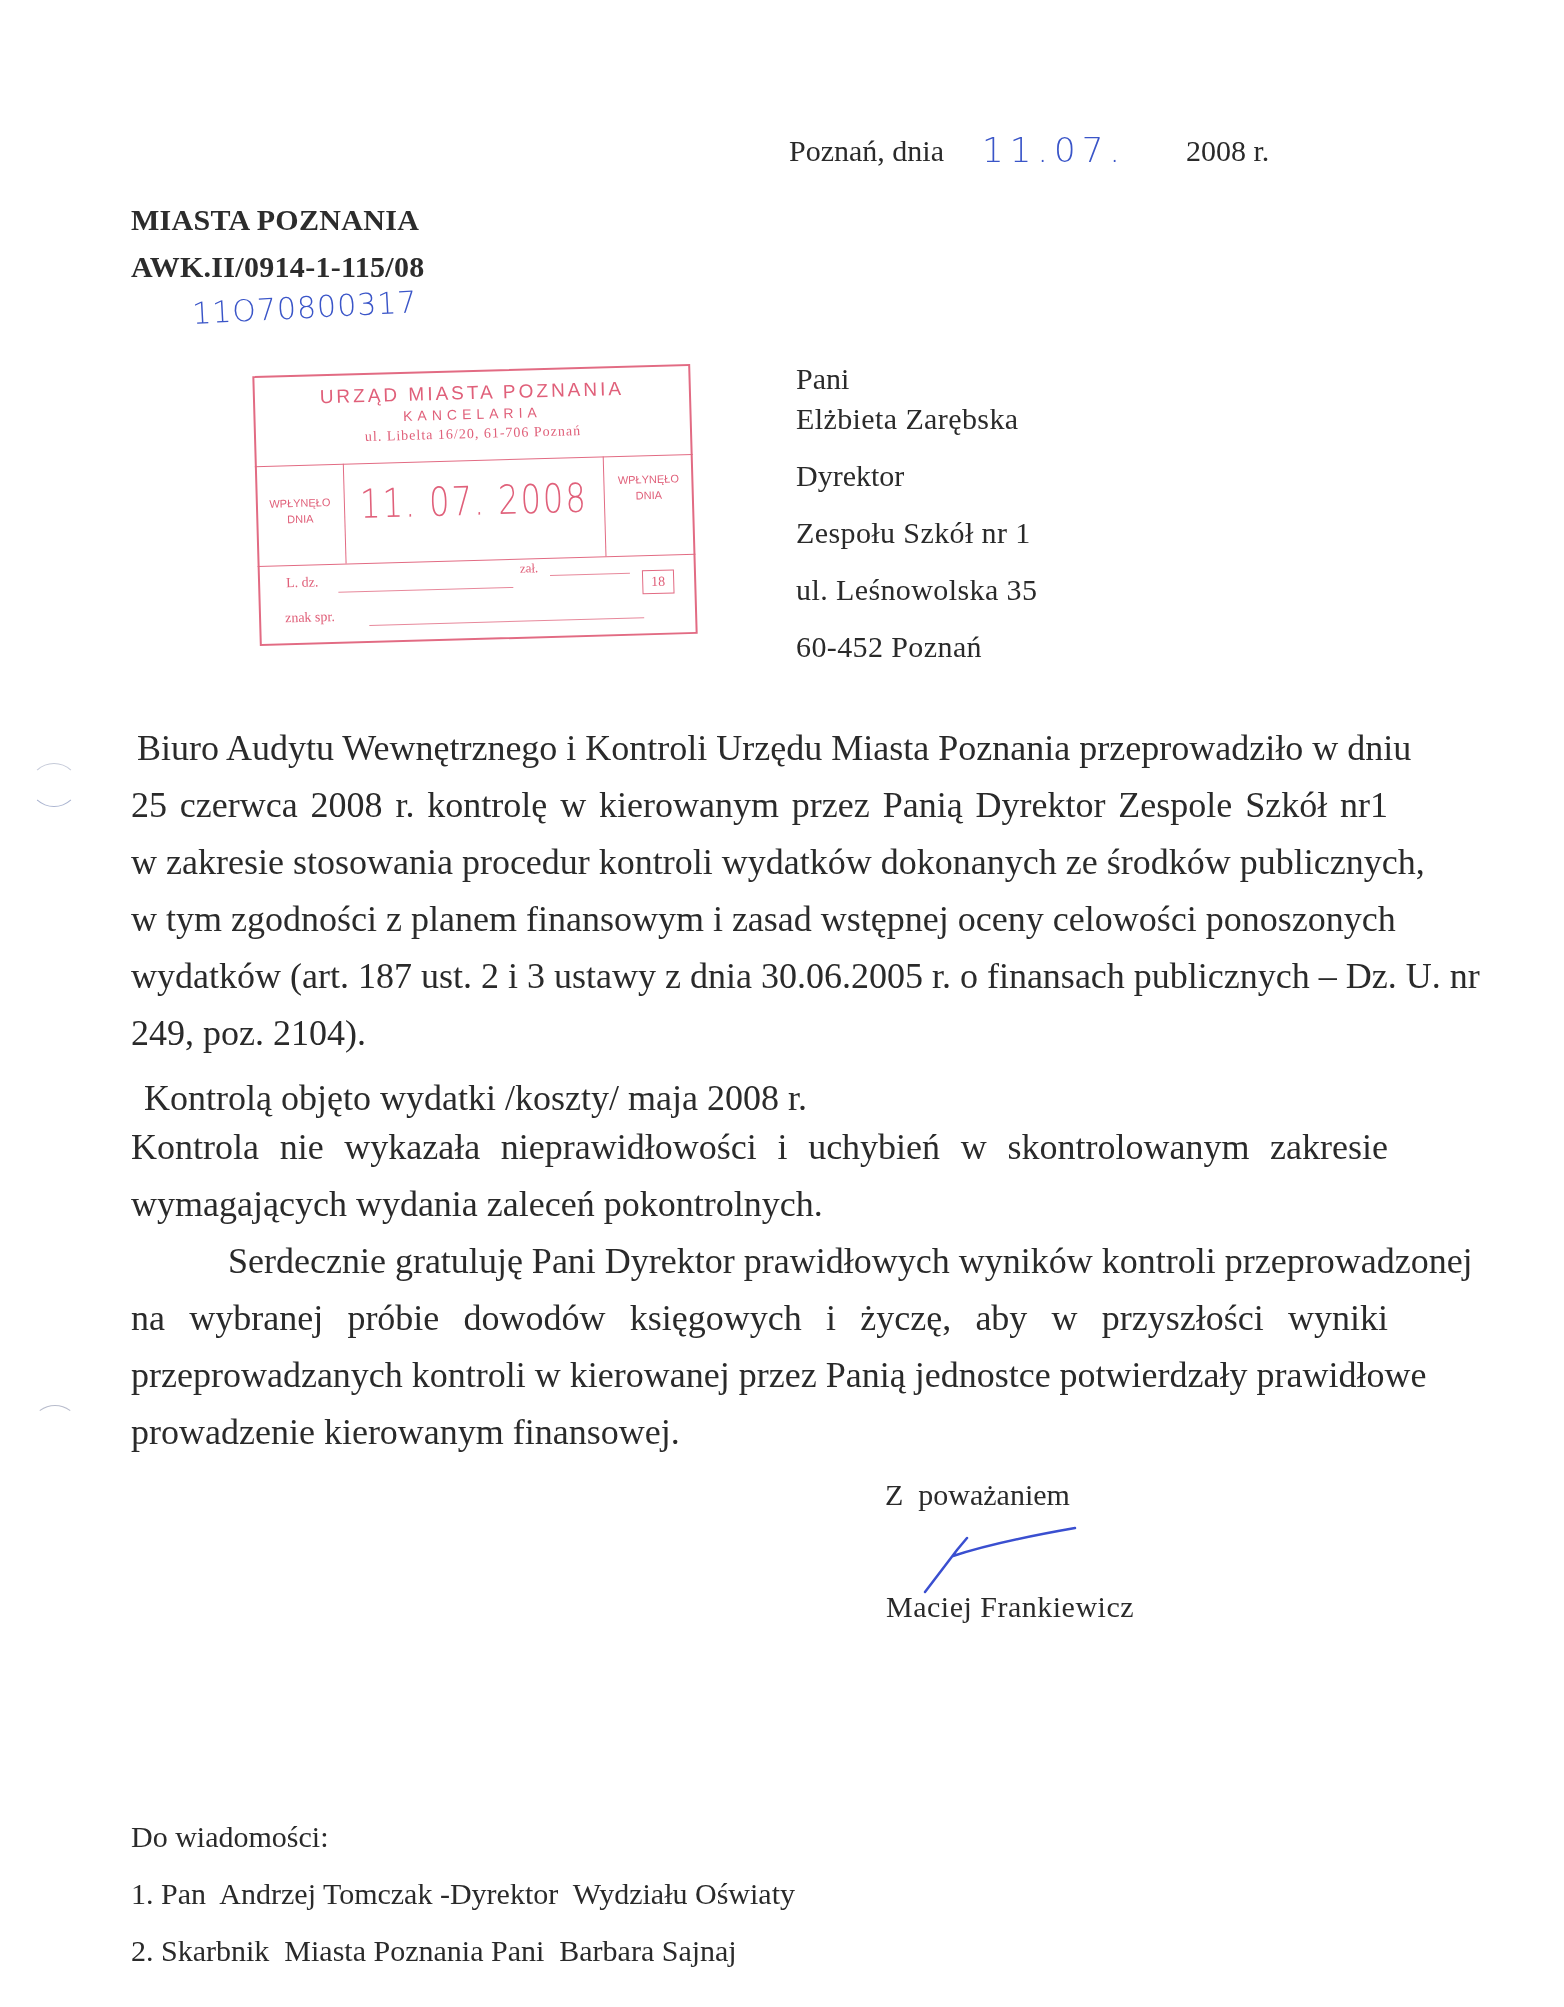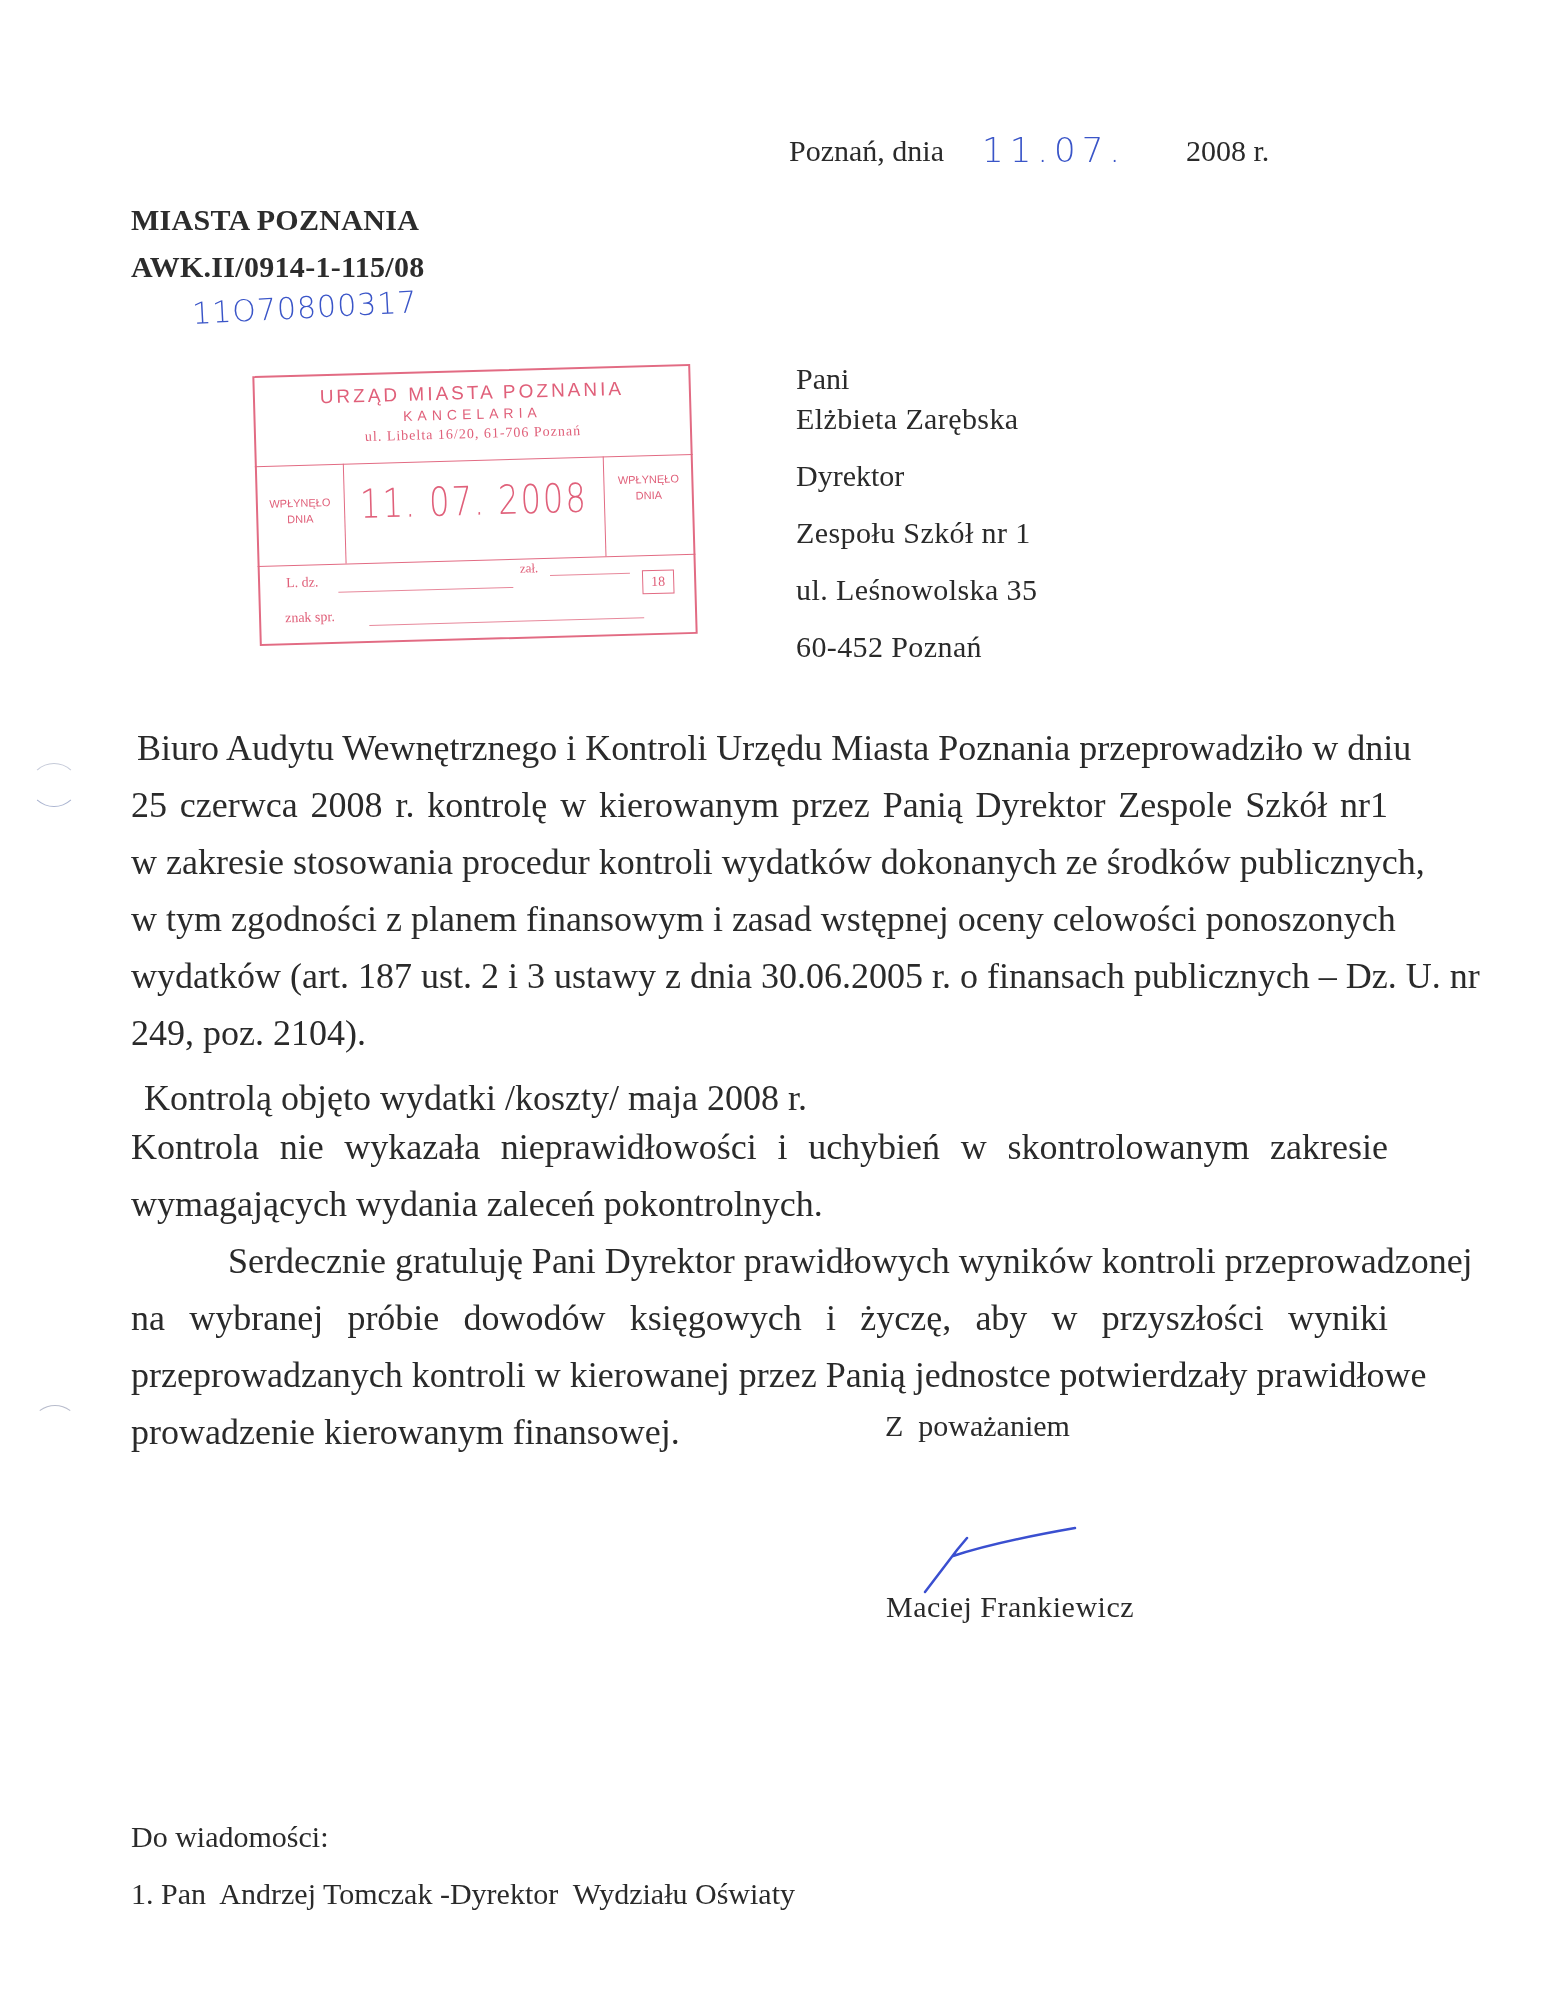--- a/index.html
+++ b/index.html
@@ -77,22 +77,23 @@
     <div class="body-line last" style="top:1012px;">249, poz. 2104).</div>
     <div class="body-line last" style="left:144px;top:1069px;margin-top:8px;">Kontrolą objęto wydatki /koszty/ maja  2008 r.</div>
     <div class="body-line" style="top:1126px;">Kontrola nie wykazała nieprawidłowości i uchybień w skontrolowanym zakresie</div>
     <div class="body-line last" style="top:1183px;">wymagających wydania zaleceń pokontrolnych.</div>
     <div class="body-line" style="left:228px;width:1160px;top:1240px;">Serdecznie gratuluję Pani Dyrektor prawidłowych wyników kontroli przeprowadzonej</div>
     <div class="body-line" style="top:1297px;">na wybranej próbie dowodów księgowych i życzę, aby w przyszłości wyniki</div>
     <div class="body-line" style="top:1354px;">przeprowadzanych kontroli w kierowanej przez Panią jednostce potwierdzały prawidłowe</div>
     <div class="body-line last" style="top:1411px;">prowadzenie kierowanym finansowej.</div>
   </div>
 
-  <div class="abs txt" style="left:885px;top:1409px;white-space:pre;">Z  poważaniem</div>
+  <div class="abs txt" style="left:885px;top:1478px;white-space:pre;">Z  poważaniem</div>
   <svg class="abs" style="left:915px;top:1520px;" width="180" height="80" viewBox="0 0 180 80">
     <path d="M10 72 L42 30 L52 18 M38 36 Q80 22 160 8" stroke="#3a4fd0" stroke-width="2.5" fill="none" stroke-linecap="round"></path>
   </svg>
   <div class="abs txt" style="left:886px;top:1590px;letter-spacing:0.5px;">Maciej Frankiewicz</div>
 
   <div class="abs txt" style="left:131px;top:1820px;">Do wiadomości:</div>
   <div class="abs txt" style="left:131px;top:1877px;white-space:pre;">1. Pan  Andrzej Tomczak -Dyrektor  Wydziału Oświaty</div>
+  <div class="abs txt" style="left:131px;top:1934px;white-space:pre;">2. Skarbnik  Miasta Poznania Pani  Barbara Sajnaj</div>
 
 </div>
 
 </body></html>

